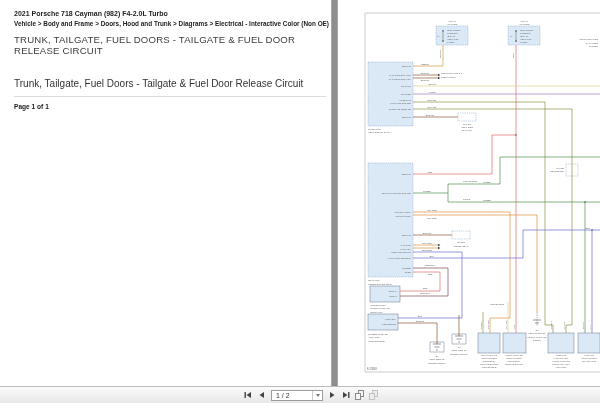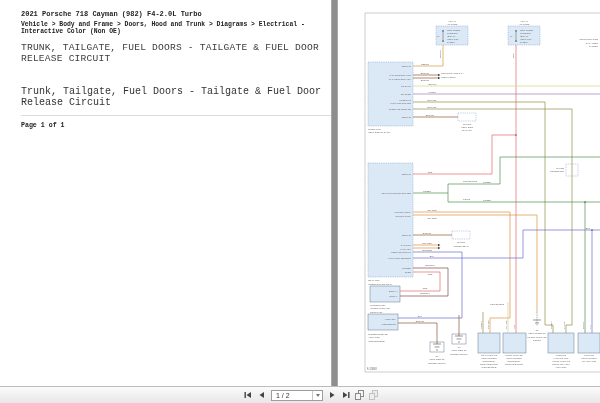--- a/index.html
+++ b/index.html
@@ -1,22 +1,22 @@
 <!DOCTYPE html>
 <html><head>
 <meta charset="utf-8">
 <style>
   html,body{margin:0;padding:0;}
   body{width:600px;height:403px;overflow:hidden;background:#ffffff;
        font-family:"Liberation Sans",sans-serif;position:relative;}
   .stage{position:absolute;left:0;top:0;width:600px;height:403px;background:#fff;}
 
   
-  .page-left{position:absolute;left:11px;top:0;width:331px;height:386px;background:#fff;
-             padding:10px 0 0 10px;box-sizing:border-box;color:#1b1b1b;font-family:Liberation Mono, monospace;}
+  .page-left{position:absolute;left:4px;top:0;width:331px;height:386px;background:#fff;
+             padding:10px 0 0 10px;box-sizing:border-box;color:#1b1b1b;}
   .meta-line{font-size:7px;font-weight:bold;color:#222;margin-bottom:3px;}
   .breadcrumb{font-size:6.4px;font-weight:bold;color:#222;margin-bottom:7px;}
   .doc-title{font-size:9.6px;font-weight:400;color:#3d3d3d;letter-spacing:.2px;margin:0 0 22px 0;}
   .section-title{font-size:10px;font-weight:400;color:#333;margin:0;padding-bottom:7px;
                  border-bottom:1px solid #dcdcdc;width:312px;}
   .page-count{font-size:6.6px;font-weight:bold;color:#222;margin-top:6px;}
 
   
   .page-divider{position:absolute;left:331px;top:0;width:7px;height:387px;
                 background:#8e8e8e;border-left:1px solid #a8a8a8;border-right:1px solid #a8a8a8;

